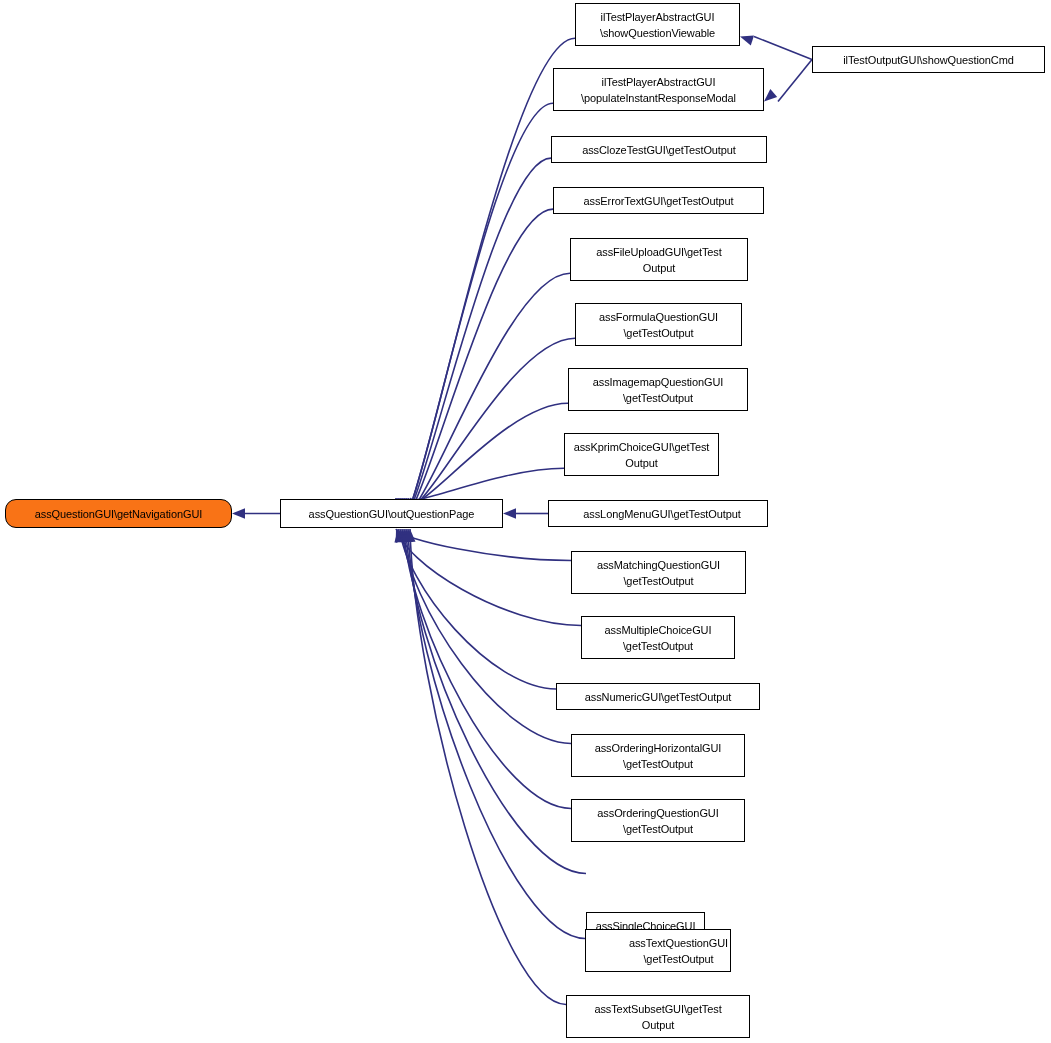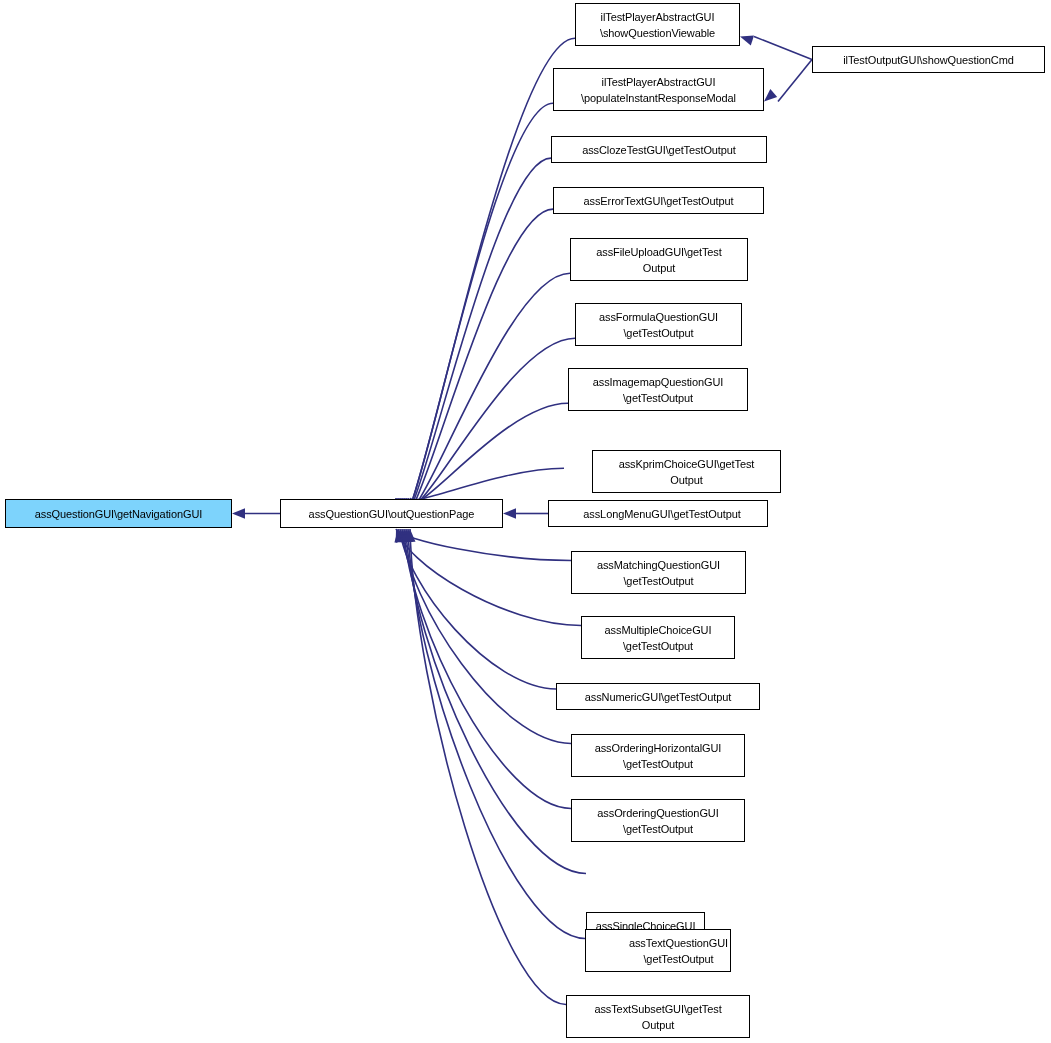--- a/index.html
+++ b/index.html
@@ -33,22 +33,23 @@
     line-height: 16px;
     display: flex;
     align-items: center;
     justify-content: center;
     text-align: center;
     white-space: pre-line;
     letter-spacing: -0.1px;
     z-index: 3;
   }
   .node.highlight {
-    background: #7dd3fc;
+    background: #f97316;
     border-color: #000000;
+    border-radius: 11px;
   }
 </style>
 </head>
 <body>
 
 <div id="graph">
   <svg id="edge-layer" width="1051" height="1043" viewBox="0 0 1051 1043">
       <path d="M280,513.5 L244,513.5" fill="none" stroke="#303080" stroke-width="1.6"></path>
       <polygon points="232,513.5 245,508.3 245,518.7" fill="#303080"></polygon>
       <path d="M812,59.5 L754,36.54" fill="none" stroke="#303080" stroke-width="1.6"></path>
@@ -99,21 +100,21 @@
 \populateInstantResponseModal</div>
       <div class="node" style="left: 812px; top: 46px; width: 233px; height: 27px;">ilTestOutputGUI\showQuestionCmd</div>
       <div class="node" style="left: 551px; top: 136px; width: 216px; height: 27px;">assClozeTestGUI\getTestOutput</div>
       <div class="node" style="left: 553px; top: 187px; width: 211px; height: 27px;">assErrorTextGUI\getTestOutput</div>
       <div class="node" style="left: 570px; top: 238px; width: 178px; height: 43px; text-align: center;">assFileUploadGUI\getTest
 Output</div>
       <div class="node" style="left: 575px; top: 303px; width: 167px; height: 43px;">assFormulaQuestionGUI
 \getTestOutput</div>
       <div class="node" style="left: 568px; top: 368px; width: 180px; height: 43px;">assImagemapQuestionGUI
 \getTestOutput</div>
-      <div class="node" style="left: 564px; top: 450px; width: 189px; height: 43px; margin-left: 28px;">assKprimChoiceGUI\getTest
+      <div class="node" style="left: 564px; top: 433px; width: 155px; height: 43px;">assKprimChoiceGUI\getTest
 Output</div>
       <div class="node" style="left: 548px; top: 500px; width: 220px; height: 27px; padding-left: 8px;">assLongMenuGUI\getTestOutput</div>
       <div class="node" style="left: 571px; top: 551px; width: 175px; height: 43px;">assMatchingQuestionGUI
 \getTestOutput</div>
       <div class="node" style="left: 581px; top: 616px; width: 154px; height: 43px;">assMultipleChoiceGUI
 \getTestOutput</div>
       <div class="node" style="left: 556px; top: 683px; width: 204px; height: 27px;">assNumericGUI\getTestOutput</div>
       <div class="node" style="left: 571px; top: 734px; width: 174px; height: 43px;">assOrderingHorizontalGUI
 \getTestOutput</div>
       <div class="node" style="left: 571px; top: 799px; width: 174px; height: 43px;">assOrderingQuestionGUI

